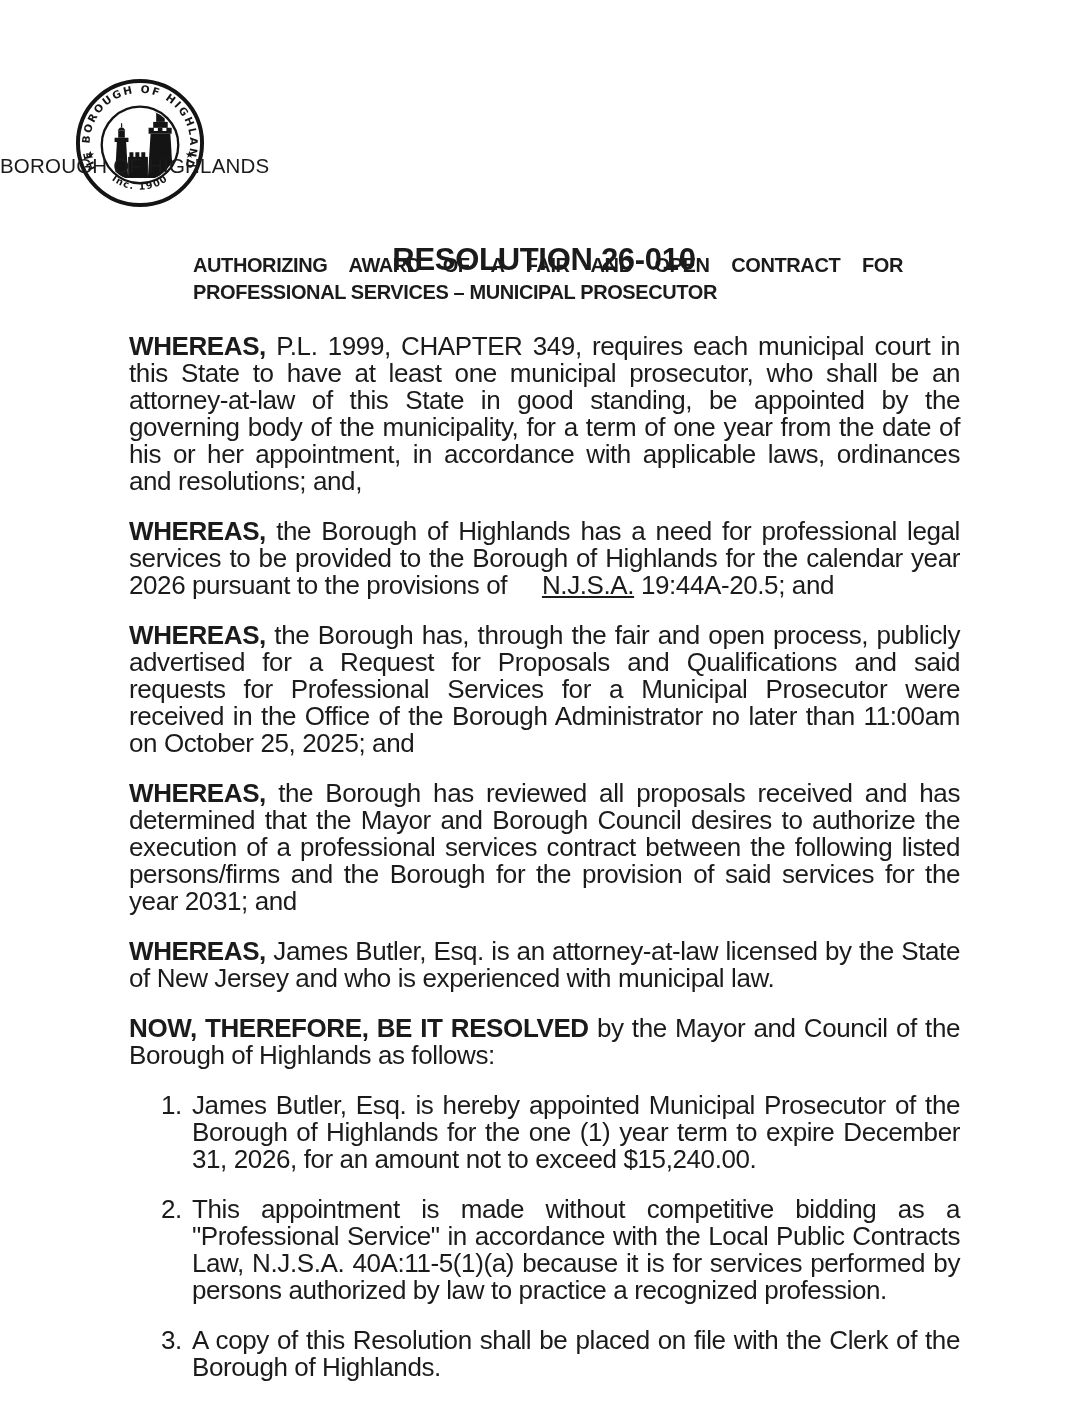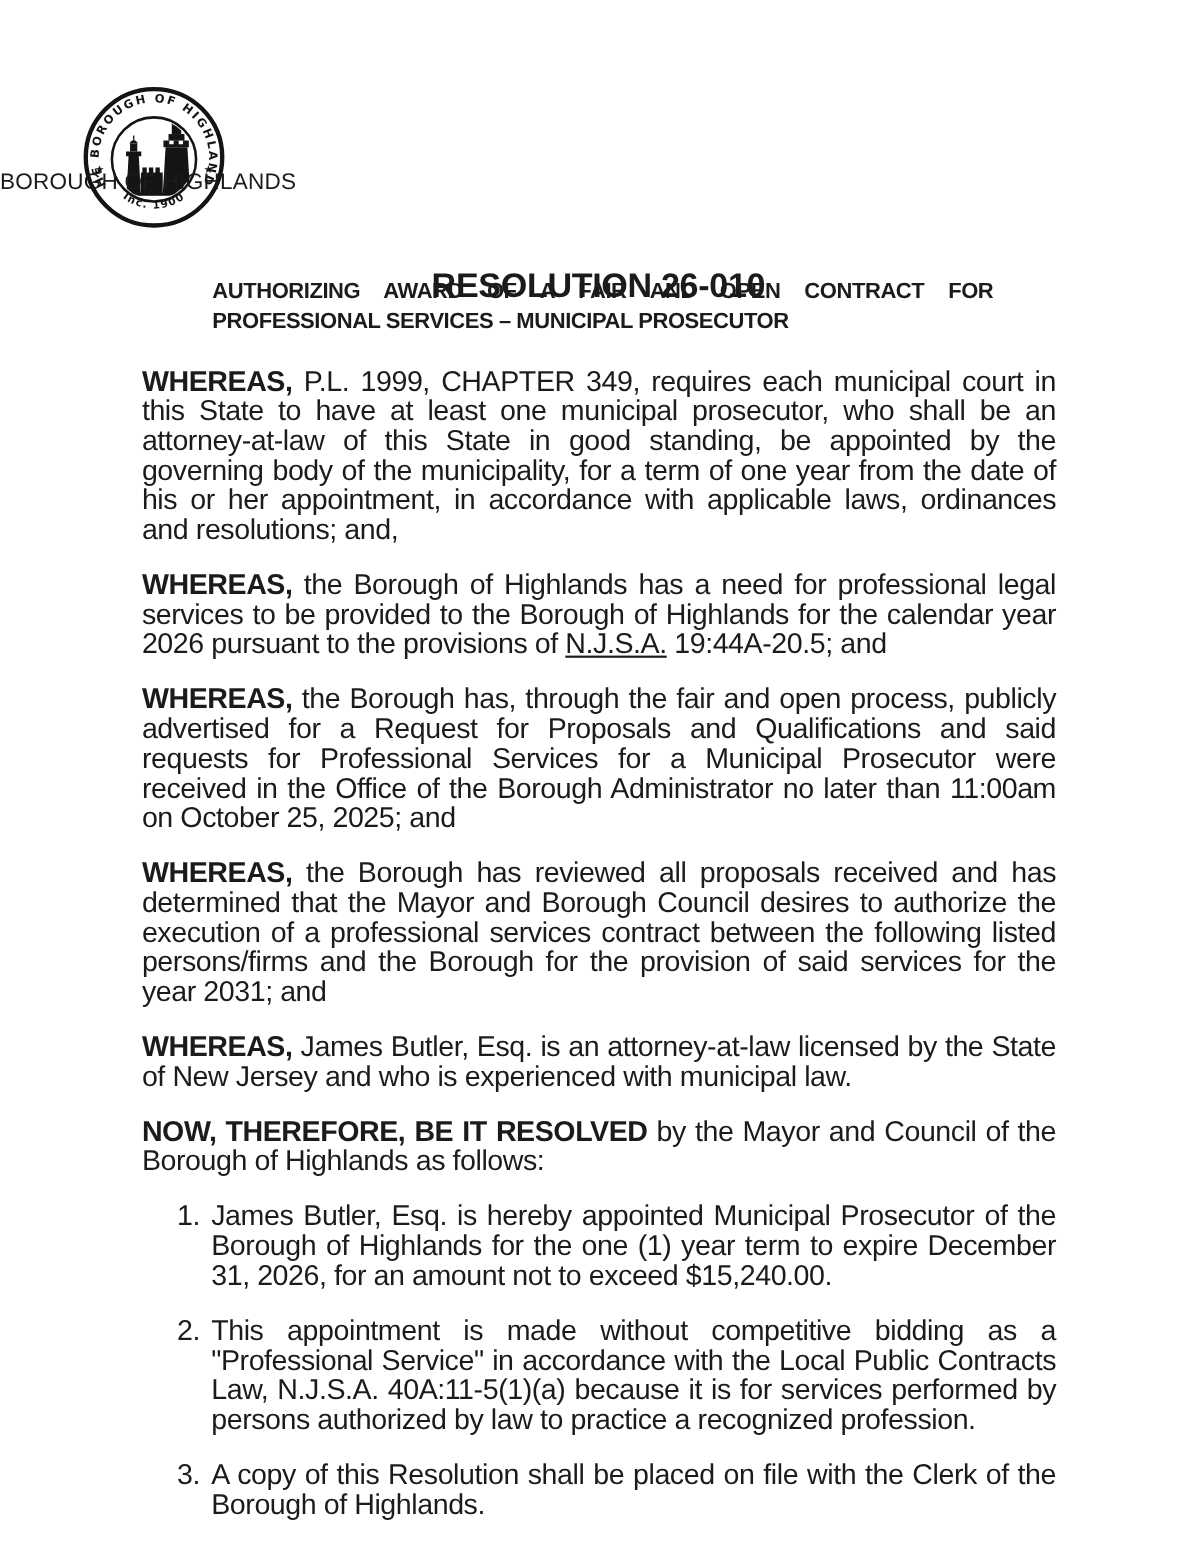--- a/index.html
+++ b/index.html
@@ -36,21 +36,21 @@
     letter-spacing:-0.4px; text-align:justify;
   }
   
   .bodytext {
     position:absolute; top:333px; left:129px; width:831px;
     font-size:26px; line-height:27px; letter-spacing:-0.4px;
     text-align:justify;
   }
   .par { margin:0 0 23px 0; }
   .lead { font-weight:700; }
-  .u { text-decoration:underline; }
+  .u { text-decoration:underline;margin-left:28px; }
 
   .list { margin:0; padding:0; }
   .list-item { display:flex; margin:0 0 23px 0; }
   .list-item .num { flex:0 0 31px; margin-left:32px; }
   .list-item .item-text { flex:1; text-align:justify; }
 </style>
 </head>
 <body>
 
 <div class="page">

